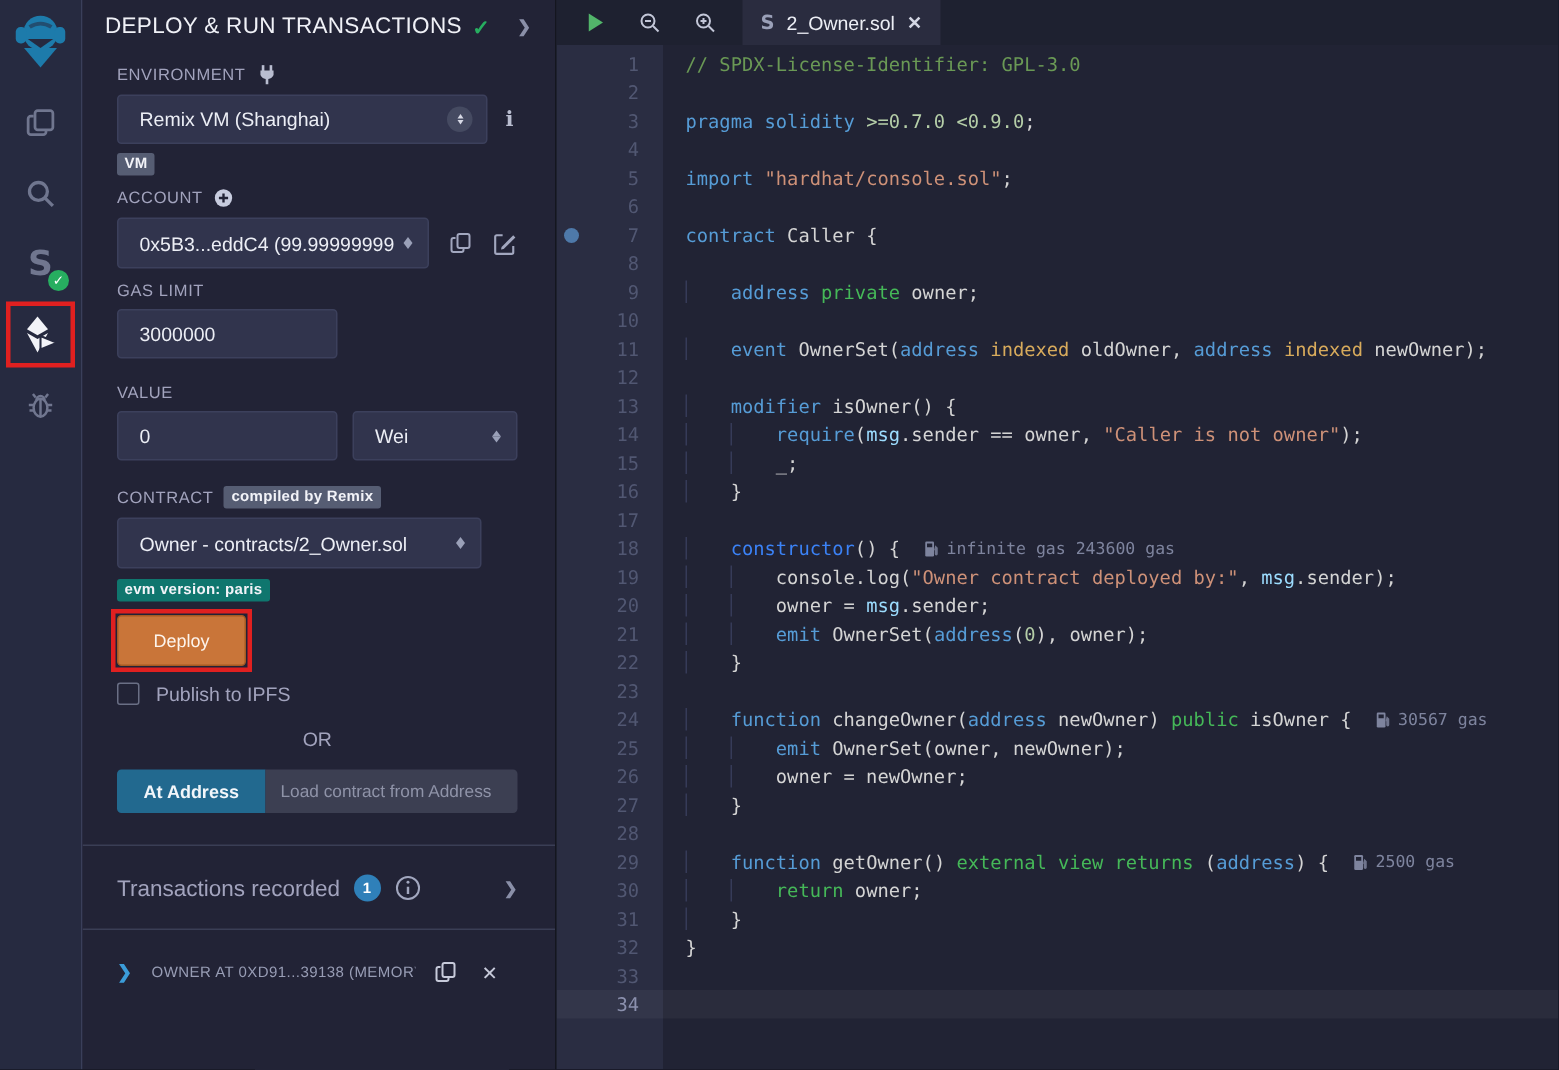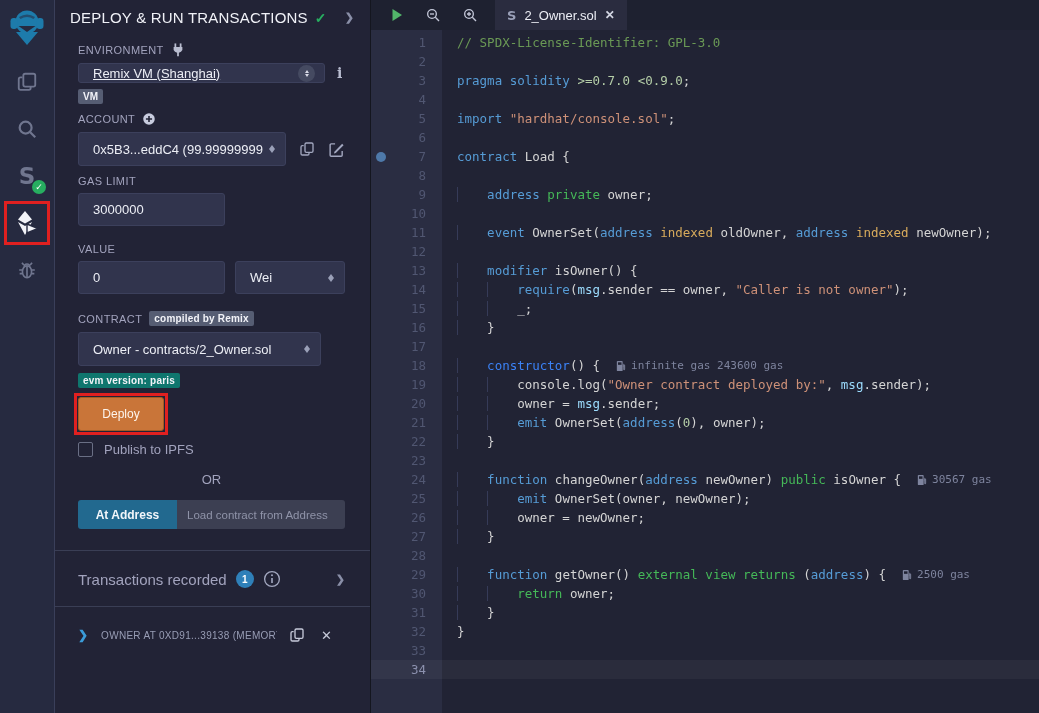--- a/index.html
+++ b/index.html
@@ -41,21 +41,21 @@
   .caret2 { display:flex; flex-direction:column; align-items:center; gap:2px; margin:0 10px 0 6px; }
   .caret2 i { width:0; height:0; border:3.5px solid transparent; display:block; }
   .caret2 .up { border-bottom:4.5px solid #9aa0b8; margin-bottom:-1px; }
   .caret2 .dn { border-top:4.5px solid #9aa0b8; margin-top:-1px; }
   .circ-caret { width:17px; height:17px; border-radius:50%; background:#454a61; display:flex; flex-direction:column;
     align-items:center; justify-content:center; margin:0 9px 0 6px; gap:1px; }
   .circ-caret i { width:0; height:0; border:2.5px solid transparent; display:block; }
   .circ-caret .up { border-bottom:3.5px solid #d8dae6; }
   .circ-caret .dn { border-top:3.5px solid #d8dae6; }
   .env-row { display:flex; align-items:center; margin-top:6px; }
-  .sel-env { width:247px; height:20px;text-decoration:underline; }
+  .sel-env { width:247px; height:33px; }
   .info-i { margin-left:12px; color:#b9bdd0; font-family:"DejaVu Serif", serif; font-weight:bold; font-size:14px; cursor:pointer; }
   .badge { display:inline-block; background:#565d73; color:#f2f3f8; font-size:10px; font-weight:bold;
     padding:2px 5px; border-radius:2px; letter-spacing:.2px; }
   .vm-badge { margin-top:6px; }
   .acct-row { display:flex; align-items:center; margin-top:6px; }
   .sel-acct { width:220px; height:34px; }
   .icon-btn { margin-left:13px; cursor:pointer; display:flex; }
   .in-gas { width:147px; margin-top:6px; background:var(--bg-input); border:1px solid #3c405c; border-radius:3px;
     color:#eceef5; font-size:13px; padding-left:14px; height:33px; outline:none; font-family:"Liberation Sans",sans-serif; }
   .val-row { display:flex; margin-top:6px; gap:10px; }
@@ -331,21 +331,21 @@
     </div>
     <div class="codearea">
       <div class="gutter-bg"></div>
       <div class="lines" id="code-lines">
           <div class="cl"><span class="gut">1</span><span class="codetxt"><span class="tk-c">// SPDX-License-Identifier: GPL-3.0</span></span></div>
           <div class="cl"><span class="gut">2</span><span class="codetxt"></span></div>
           <div class="cl"><span class="gut">3</span><span class="codetxt"><span class="tk-k">pragma solidity</span><span class="tk-p"> </span><span class="tk-n">&gt;=0.7.0 &lt;0.9.0</span><span class="tk-p">;</span></span></div>
           <div class="cl"><span class="gut">4</span><span class="codetxt"></span></div>
           <div class="cl"><span class="gut">5</span><span class="codetxt"><span class="tk-k">import</span><span class="tk-p"> </span><span class="tk-s">"hardhat/console.sol"</span><span class="tk-p">;</span></span></div>
           <div class="cl"><span class="gut">6</span><span class="codetxt"></span></div>
-          <div class="cl"><span class="gut">7</span><span class="bp"></span><span class="codetxt"><span class="tk-k">contract</span><span class="tk-p"> Load {</span></span></div>
+          <div class="cl"><span class="gut">7</span><span class="bp"></span><span class="codetxt"><span class="tk-k">contract</span><span class="tk-p"> Caller {</span></span></div>
           <div class="cl"><span class="gut">8</span><span class="codetxt"><i class="iguide" style="left: 15px;"></i></span></div>
           <div class="cl"><span class="gut">9</span><span class="codetxt"><i class="iguide" style="left: 15px;"></i><span class="tk-p">    </span><span class="tk-k">address</span><span class="tk-p"> </span><span class="tk-g">private</span><span class="tk-p"> owner;</span></span></div>
           <div class="cl"><span class="gut">10</span><span class="codetxt"><i class="iguide" style="left: 15px;"></i></span></div>
           <div class="cl"><span class="gut">11</span><span class="codetxt"><i class="iguide" style="left: 15px;"></i><span class="tk-p">    </span><span class="tk-k">event</span><span class="tk-p"> OwnerSet(</span><span class="tk-k">address</span><span class="tk-p"> </span><span class="tk-y">indexed</span><span class="tk-p"> oldOwner, </span><span class="tk-k">address</span><span class="tk-p"> </span><span class="tk-y">indexed</span><span class="tk-p"> newOwner);</span></span></div>
           <div class="cl"><span class="gut">12</span><span class="codetxt"><i class="iguide" style="left: 15px;"></i></span></div>
           <div class="cl"><span class="gut">13</span><span class="codetxt"><i class="iguide" style="left: 15px;"></i><span class="tk-p">    </span><span class="tk-k">modifier</span><span class="tk-p"> isOwner() {</span></span></div>
           <div class="cl"><span class="gut">14</span><span class="codetxt"><i class="iguide" style="left: 15px;"></i><i class="iguide" style="left: 45.104px;"></i><span class="tk-p">        </span><span class="tk-k">require</span><span class="tk-p">(</span><span class="tk-m">msg</span><span class="tk-p">.sender == owner, </span><span class="tk-s">"Caller is not owner"</span><span class="tk-p">);</span></span></div>
           <div class="cl"><span class="gut">15</span><span class="codetxt"><i class="iguide" style="left: 15px;"></i><i class="iguide" style="left: 45.104px;"></i><span class="tk-p">        _;</span></span></div>
           <div class="cl"><span class="gut">16</span><span class="codetxt"><i class="iguide" style="left: 15px;"></i><span class="tk-p">    }</span></span></div>
           <div class="cl"><span class="gut">17</span><span class="codetxt"><i class="iguide" style="left: 15px;"></i></span></div>

